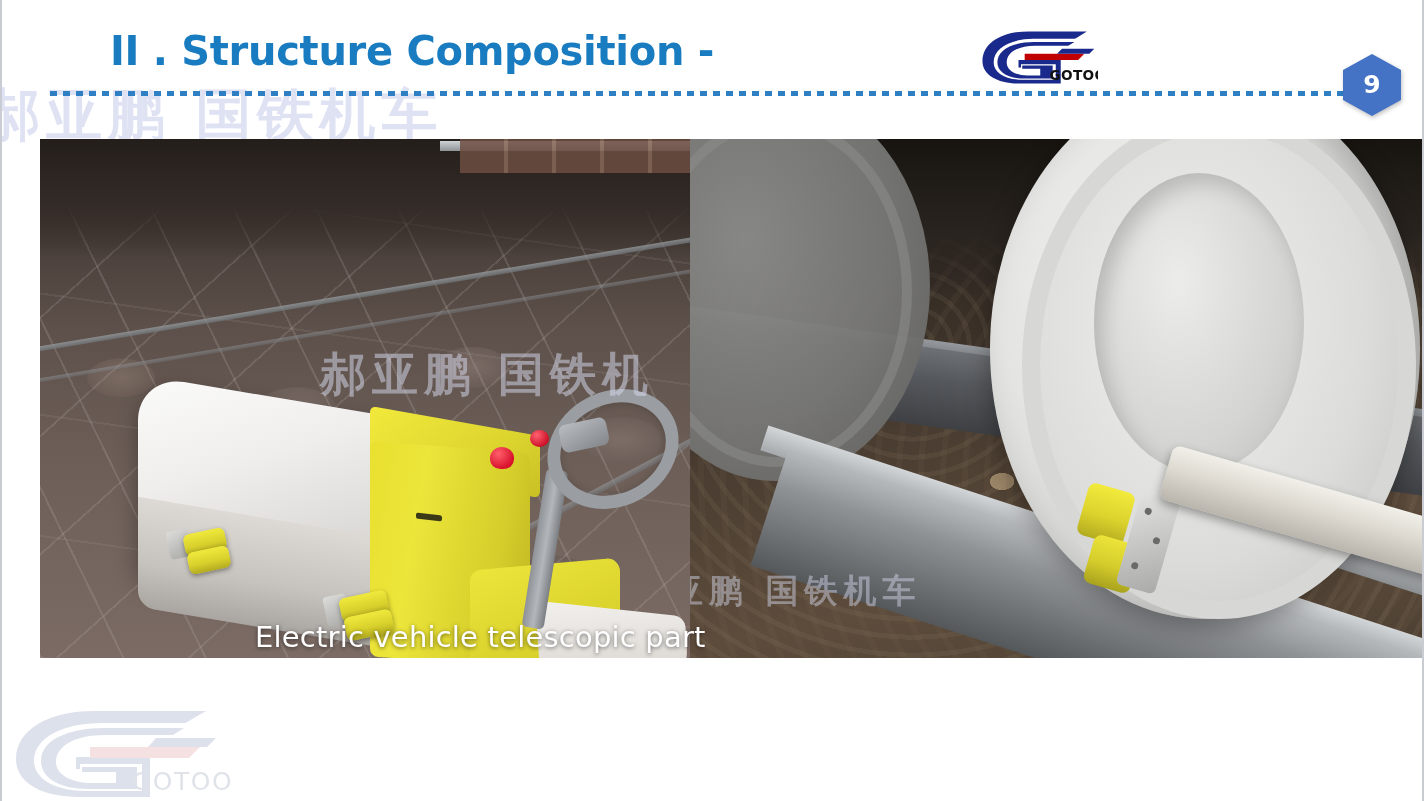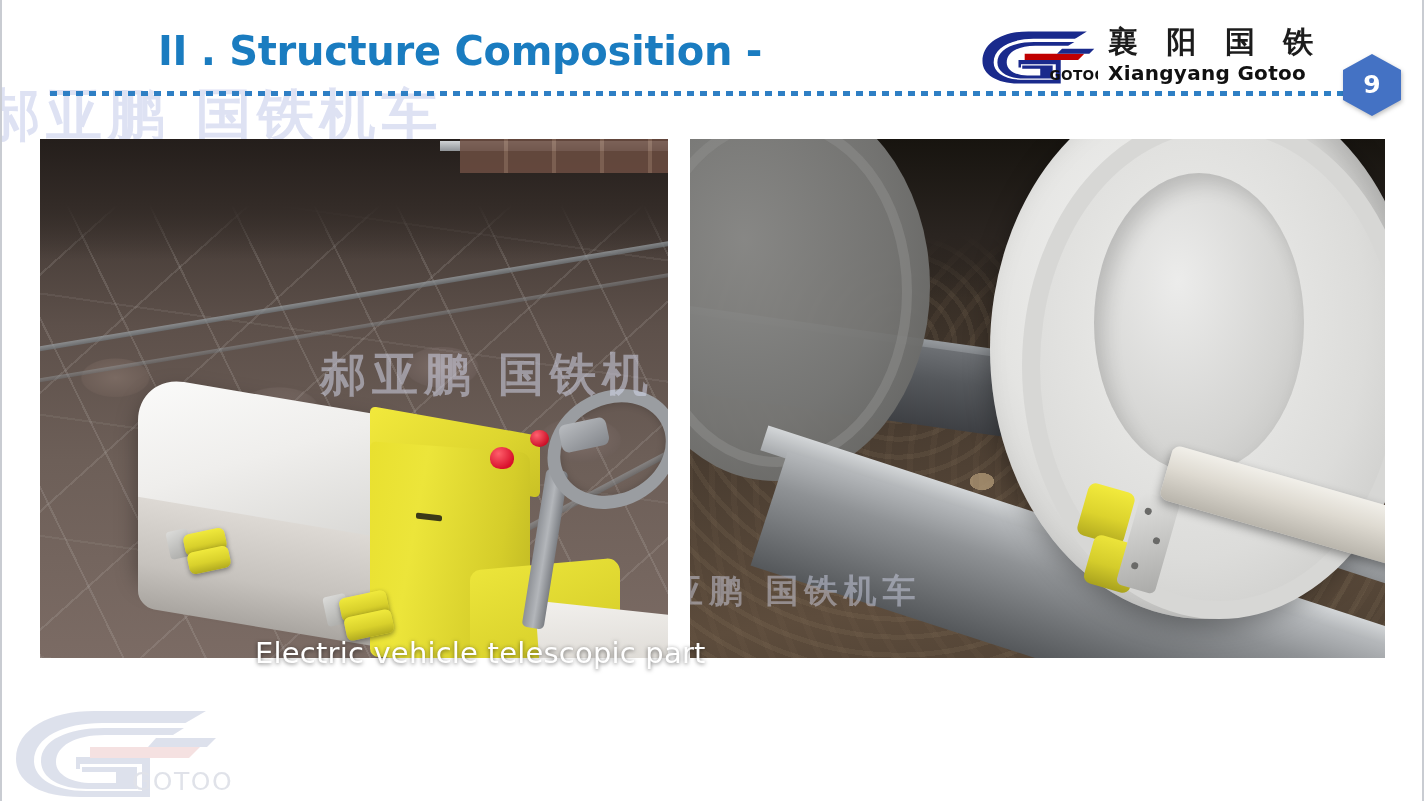--- a/index.html
+++ b/index.html
@@ -33,21 +33,21 @@
   }
   .wm-1 { left: -18px;  top: 78px;  font-size: 56px; }
   .wm-2 { left: 320px;  top: 348px; font-size: 46px; opacity:.5; }
   .wm-3 { left: 665px;  top: 575px; font-size: 33px; opacity:.45; }
 
   
   #title-block {
     position: absolute;
     left: 60px; top: 24px;
     width: 700px;
-    text-align: right;
+    text-align: center;
     z-index: 6;
   }
   #title-block .tline {
     color: #1a7cc0;
     font-family: "DejaVu Sans", sans-serif;
     font-weight: 700;
     font-size: 40px;
     line-height: 55px;
     letter-spacing: -0.3px;
     white-space: nowrap;
@@ -113,21 +113,21 @@
     position: absolute; inset: 0;
     display: flex; align-items: center; justify-content: center;
     color: #ffffff;
     font-family: "DejaVu Sans", sans-serif;
     font-weight: 700;
     font-size: 25px;
     padding-bottom: 2px;
   }
 
   
-  .figure { position: absolute; overflow: hidden; z-index: 4; }
+  .figure { position: absolute; overflow: hidden; z-index: 4; padding-left: 48px; }
   #figure-left  { left: 38px;  top: 139px; width: 628px; height: 519px; }
   #figure-right { left: 688px; top: 139px; width: 695px; height: 519px; }
 
   .scene { position: absolute; inset: 0; overflow: hidden; }
 
   
   .floor-stone {
     position: absolute; left: 0; top: 0; right: 0; bottom: 0;
     background:
       radial-gradient(ellipse 60px 34px at 12% 46%, #7a6a62 0%, #6c5d56 55%, transparent 58%),
@@ -405,21 +405,21 @@
     color: #ffffff;
     font-family: "DejaVu Sans", sans-serif;
     font-weight: 400;
     font-size: 29px;
     line-height: 34px;
     letter-spacing: .2px;
     text-shadow: 0 1px 4px rgba(0,0,0,.55);
     z-index: 9;
     white-space: nowrap;
   }
-  #caption-left  { left: 253px;  top: 636px; }
+  #caption-left  { left: 253px;  top: 620px; }
   #caption-right { left: 1168px; top: 612px; }
 
   
   #footer-logo {
     position: absolute;
     left: 8px; bottom: 4px;
     width: 230px; height: 92px;
     z-index: 3;
     opacity: .55;
   }
@@ -439,24 +439,20 @@
 
   <div id="header-logo">
     <svg class="gf-mark" viewBox="0 0 190 92">
       <path d="M4 56 C4 26, 36 8, 78 8 L172 8 L150 22 L82 22 C50 22, 26 34, 26 54 C26 70, 44 80, 68 80 L96 80 L96 66 L62 66 L62 54 L130 54 L130 92 L64 92 C28 92, 4 78, 4 56 Z" fill="#1a2a8c"></path>
       <path d="M22 58 C22 34, 50 20, 86 20 L160 20 L146 29 L88 29 C58 29, 38 40, 38 57 C38 70, 54 78, 74 78 L92 78 L92 71 L66 71 L66 61 L122 61 L122 86 L70 86 C40 86, 22 74, 22 58 Z" fill="#ffffff"></path>
       <path d="M28 58 C28 37, 53 25, 87 25 L152 25 L142 31 L89 31 C61 31, 43 42, 43 58 C43 71, 58 79, 76 79 L97 79 L97 68 L68 68 L68 63 L117 63 L117 84 L72 84 C44 84, 28 73, 28 58 Z" fill="#1a2a8c"></path>
       <path d="M72 44 L168 44 L158 54 L72 54 Z" fill="#c00000"></path>
       <path d="M132 36 L184 36 L176 44 L124 44 Z" fill="#1a2a8c"></path>
       <text x="112" y="86" font-family="DejaVu Sans, sans-serif" font-size="22" font-weight="700" fill="#111111" letter-spacing="0.5">GOTOO</text>
     </svg>
-    <div class="cn-block">
-      <div class="cn-chars">襄 阳 国 铁</div>
-      <div class="cn-pinyin">Xiangyang Gotoo</div>
-    </div>
   </div>
 
   <div id="page-badge">
     <div class="hexwrap">
       <div class="hex"></div>
       <div class="num">9</div>
     </div>
   </div>
 
   <div class="figure" id="figure-left">

